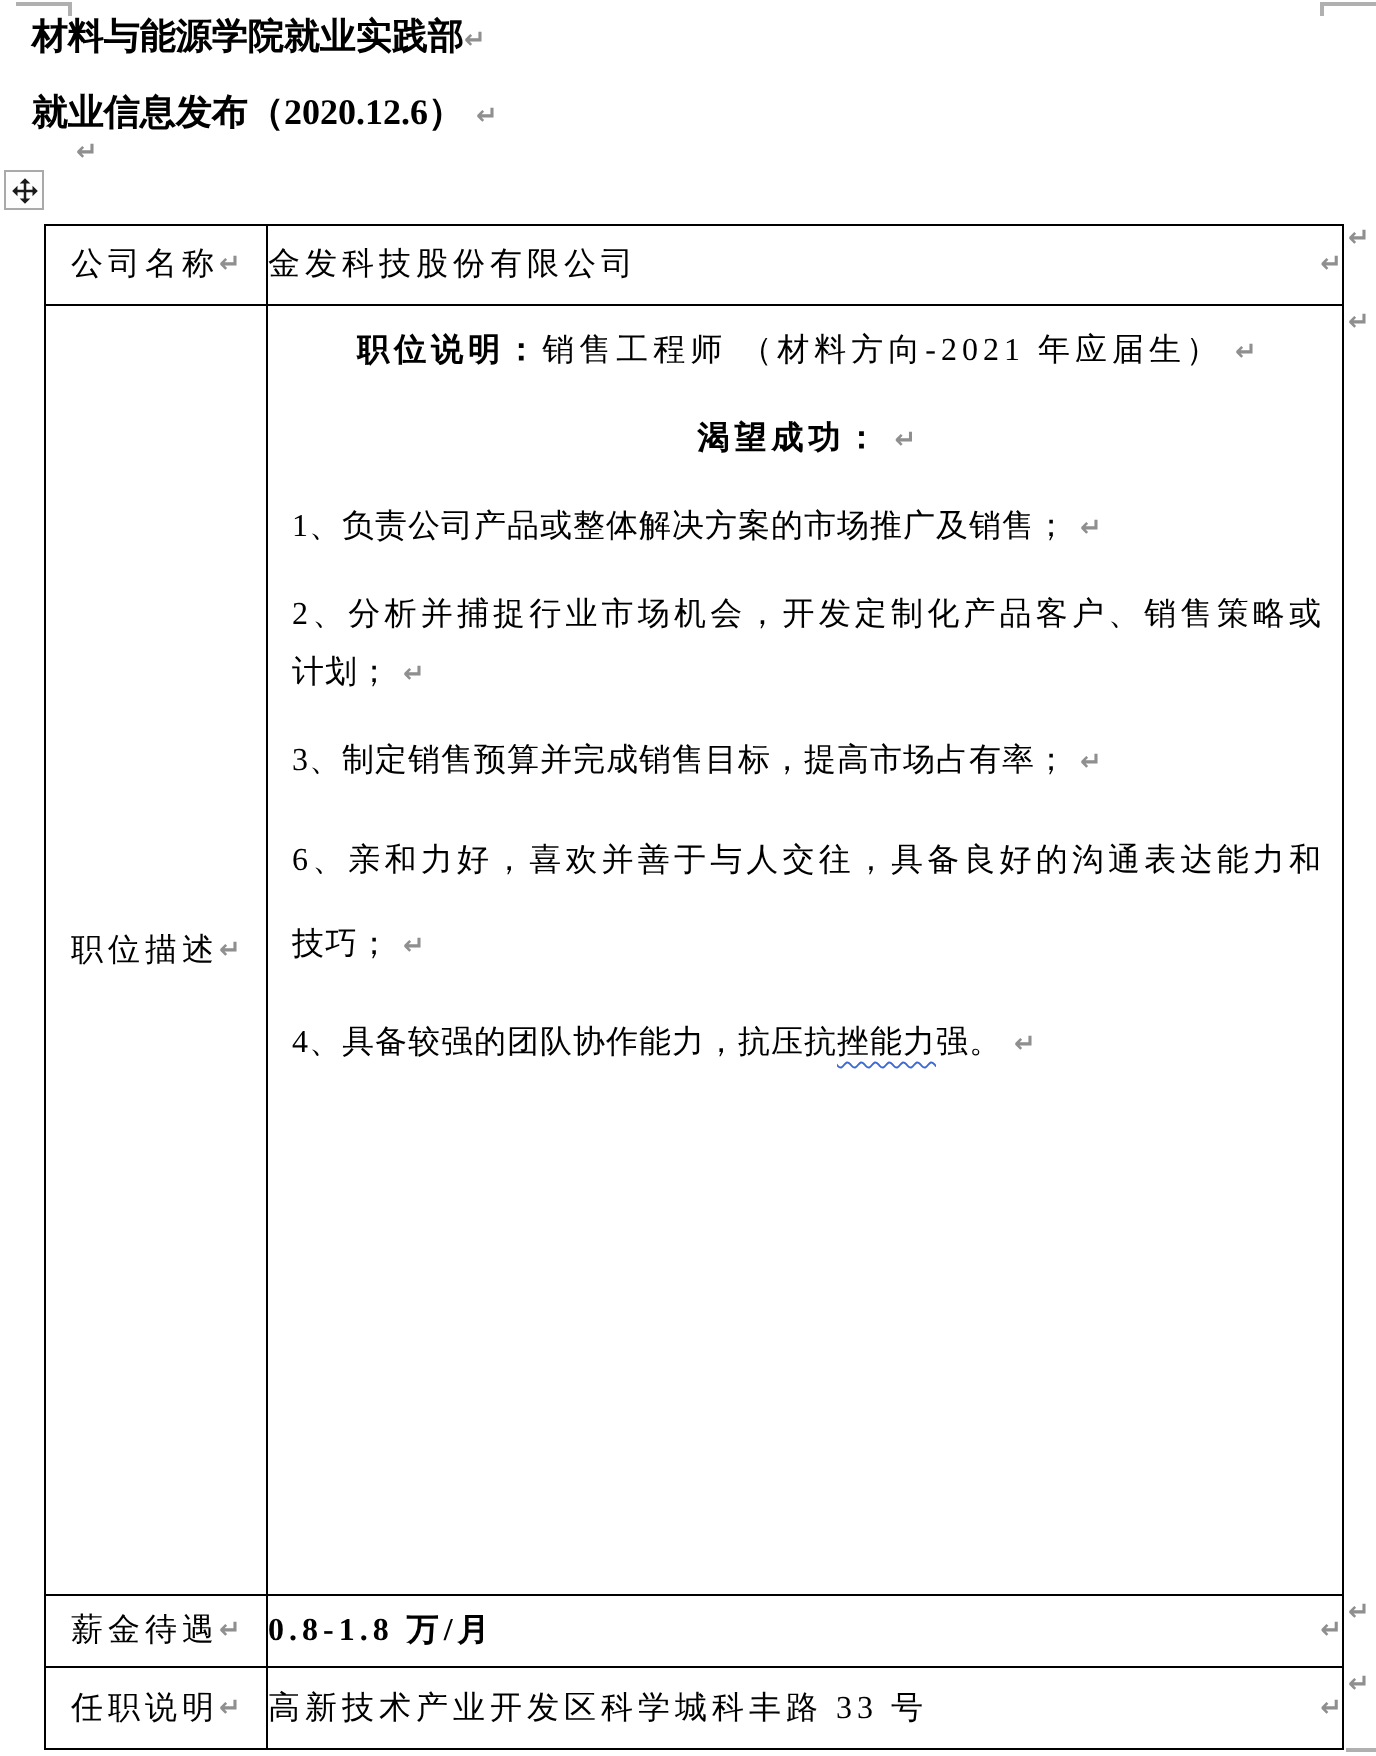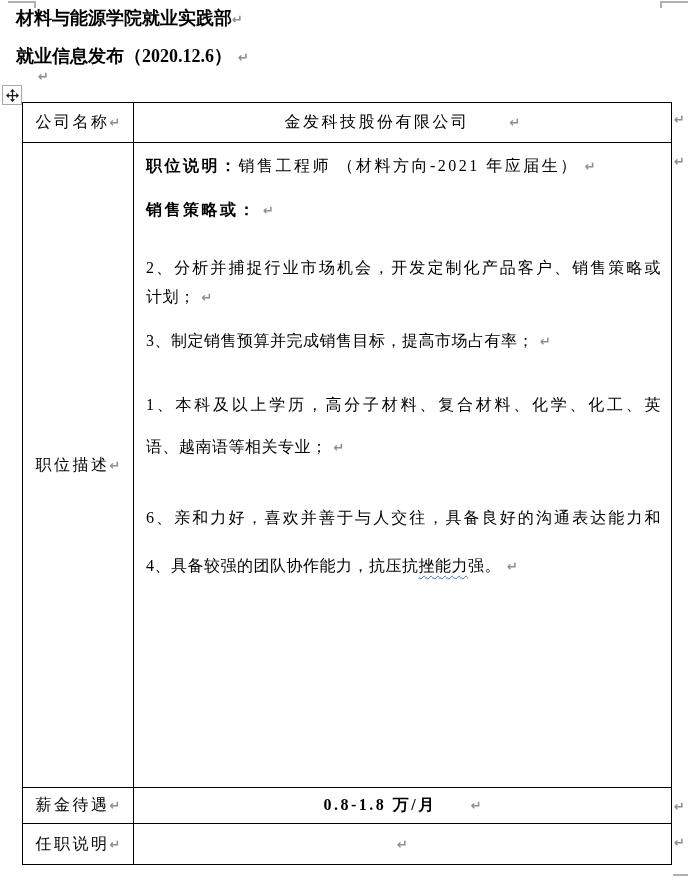--- a/index.html
+++ b/index.html
@@ -26,46 +26,46 @@
   .sp{margin-left:6px;}
   .abs-mark{position:absolute;}
   
   .handle{
     position:absolute;left:2px;top:85px;width:20px;height:20px;
     border:1px solid #a9a9a9;background:#fdfdfd;box-sizing:border-box;
     display:flex;align-items:center;justify-content:center;
   }
   
   .job-table{
-    position:absolute;left:22px;top:102px;width:649px;
+    position:absolute;left:22px;top:112px;width:649px;
     display:grid;grid-template-columns:111px 1fr;
     grid-template-rows:40px 645px 36px 41px;
     border-top:1.5px solid #000;border-left:1.5px solid #000;
   }
   .cell{
     border-right:1.5px solid #000;border-bottom:1.5px solid #000;
     box-sizing:border-box;font-size:16px;
   }
   .label-cell{
     display:flex;align-items:center;justify-content:center;
     letter-spacing:2.5px;white-space:nowrap;
   }
   .label-cell .pilcrow{letter-spacing:0;}
   .value-cell{
-    display:flex;align-items:center;justify-content:center;
+    display:flex;align-items:center;justify-content:space-between;
     letter-spacing:2.5px;text-align:center;white-space:nowrap;gap:34px;
   }
   .bold{font-weight:bold;}
   
   .desc-cell{padding:8px 10px 0 12px;letter-spacing:0.5px;}
   .pA{line-height:29px;margin:0 0 14px 0;}
   .pB{line-height:42px;margin:0 0 6px 0;}
-  .head-line{letter-spacing:2.5px;white-space:nowrap;}
+  .head-line{letter-spacing:2.5px;white-space:nowrap;text-align:center;}
   .ln{display:block;}
-  .ln-just{display:block;text-align:justify;text-align-last:justify;margin-top:28px;}
+  .ln-just{display:block;text-align:justify;text-align-last:justify;}
   .squiggle{
     text-decoration-line:underline;
     text-decoration-style:wavy;
     text-decoration-color:#3b6bd6;
     text-decoration-thickness:1px;
     text-underline-offset:4px;
   }
 </style>
 </head>
 <body>
@@ -104,37 +104,37 @@
   </div>
 
   <div class="cell label-cell">
     <span>职位描述</span>
       <span class="pilcrow">↵</span>
   </div>
   <div class="cell desc-cell">
 
     <p class="pA head-line"><span class="bold">职位说明：</span><span>销售工程师 （材料方向-2021 年应届生）</span><span class="pilcrow sp">↵</span></p>
 
-    <p class="pA head-line"><span class="bold">销售策略或：</span><span class="pilcrow sp">↵</span></p>
+    <p class="pA head-line"><span class="bold">渴望成功：</span><span class="pilcrow sp">↵</span></p>
 
+    <p class="pA">
+      <span class="ln"><span>1、负责公司产品或整体解决方案的市场推广及销售；</span><span class="pilcrow sp">↵</span></span>
+    </p>
     <p class="pA">
       <span class="ln-just">2、分析并捕捉行业市场机会，开发定制化产品客户、销售策略或</span>
       <span class="ln"><span>计划；</span><span class="pilcrow sp">↵</span></span>
     </p>
     <p class="pA">
       <span class="ln"><span>3、制定销售预算并完成销售目标，提高市场占有率；</span><span class="pilcrow sp">↵</span></span>
     </p>
 
 
     <p class="pB">
-      <span class="ln-just">1、本科及以上学历，高分子材料、复合材料、化学、化工、英</span>
-      <span class="ln"><span>语、越南语等相关专业；</span><span class="pilcrow sp">↵</span></span>
-    </p>
-    <p class="pB">
       <span class="ln-just">6、亲和力好，喜欢并善于与人交往，具备良好的沟通表达能力和</span>
+      <span class="ln"><span>技巧；</span><span class="pilcrow sp">↵</span></span>
     </p>
     <p class="pB">
       <span class="ln"><span>4、具备较强的团队协作能力，抗压抗</span><span class="squiggle">挫能力</span><span>强。</span><span class="pilcrow sp">↵</span></span>
     </p>
 
   </div>
 
   <div class="cell label-cell">
     <span>薪金待遇</span>
       <span class="pilcrow">↵</span>
@@ -142,16 +142,17 @@
   <div class="cell value-cell">
     <span class="bold">0.8-1.8 万/月</span>
       <span class="pilcrow">↵</span>
   </div>
 
   <div class="cell label-cell">
     <span>任职说明</span>
       <span class="pilcrow">↵</span>
   </div>
   <div class="cell value-cell">
+    <span>高新技术产业开发区科学城科丰路 33 号</span>
       <span class="pilcrow">↵</span>
   </div>
 
 </div>
 
 </body></html>

